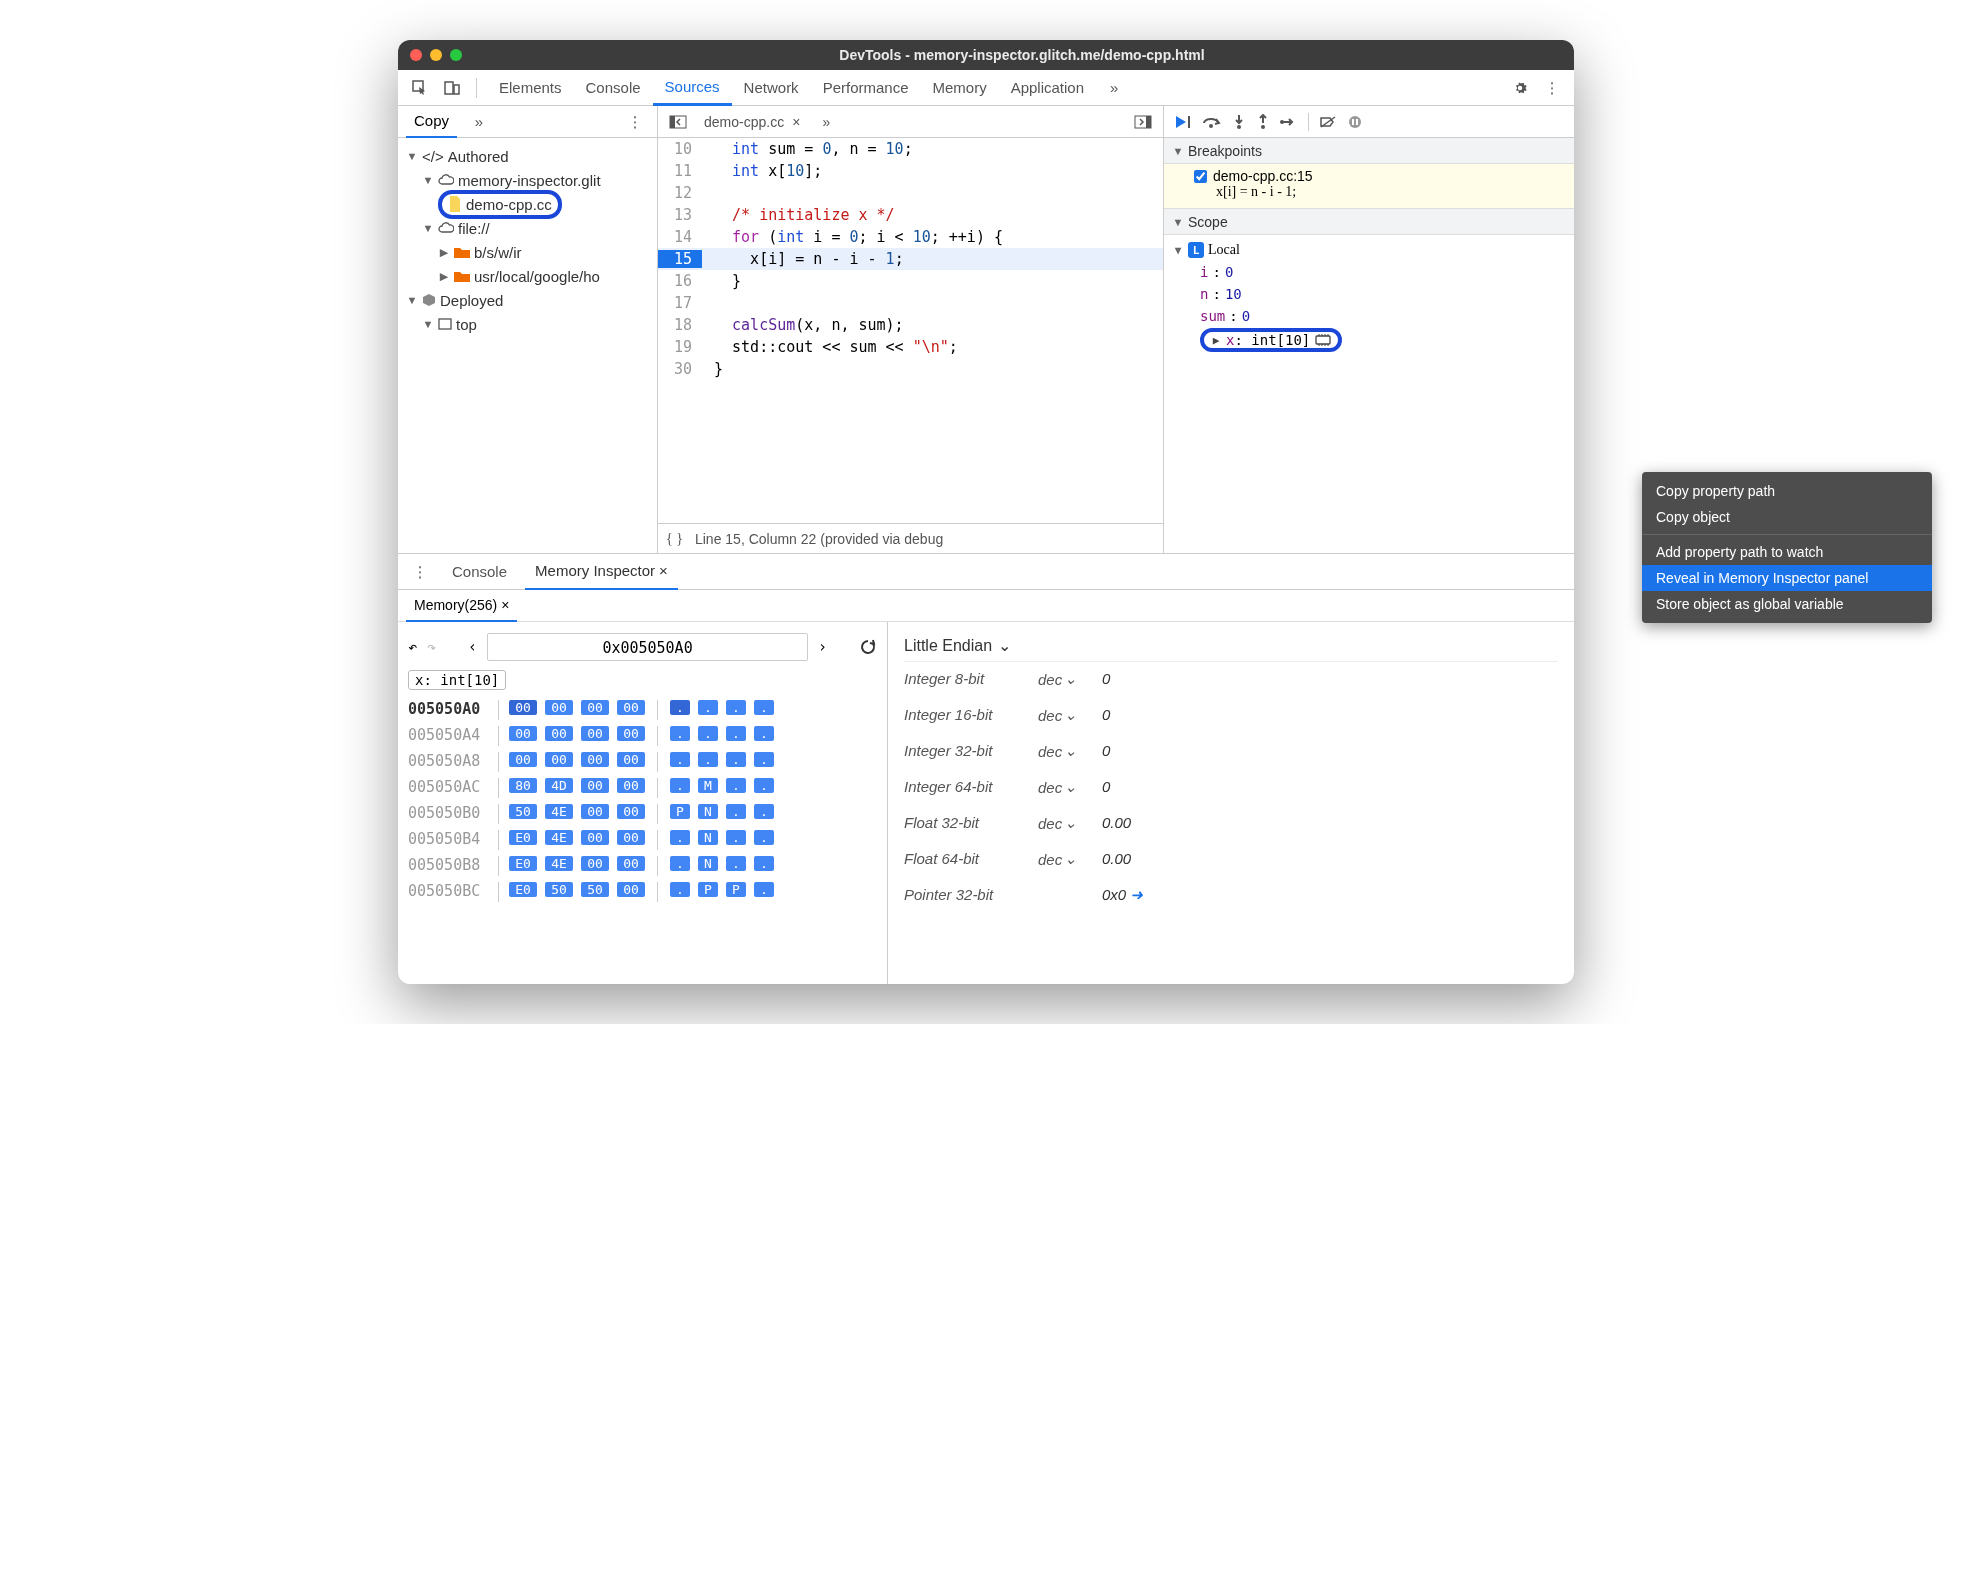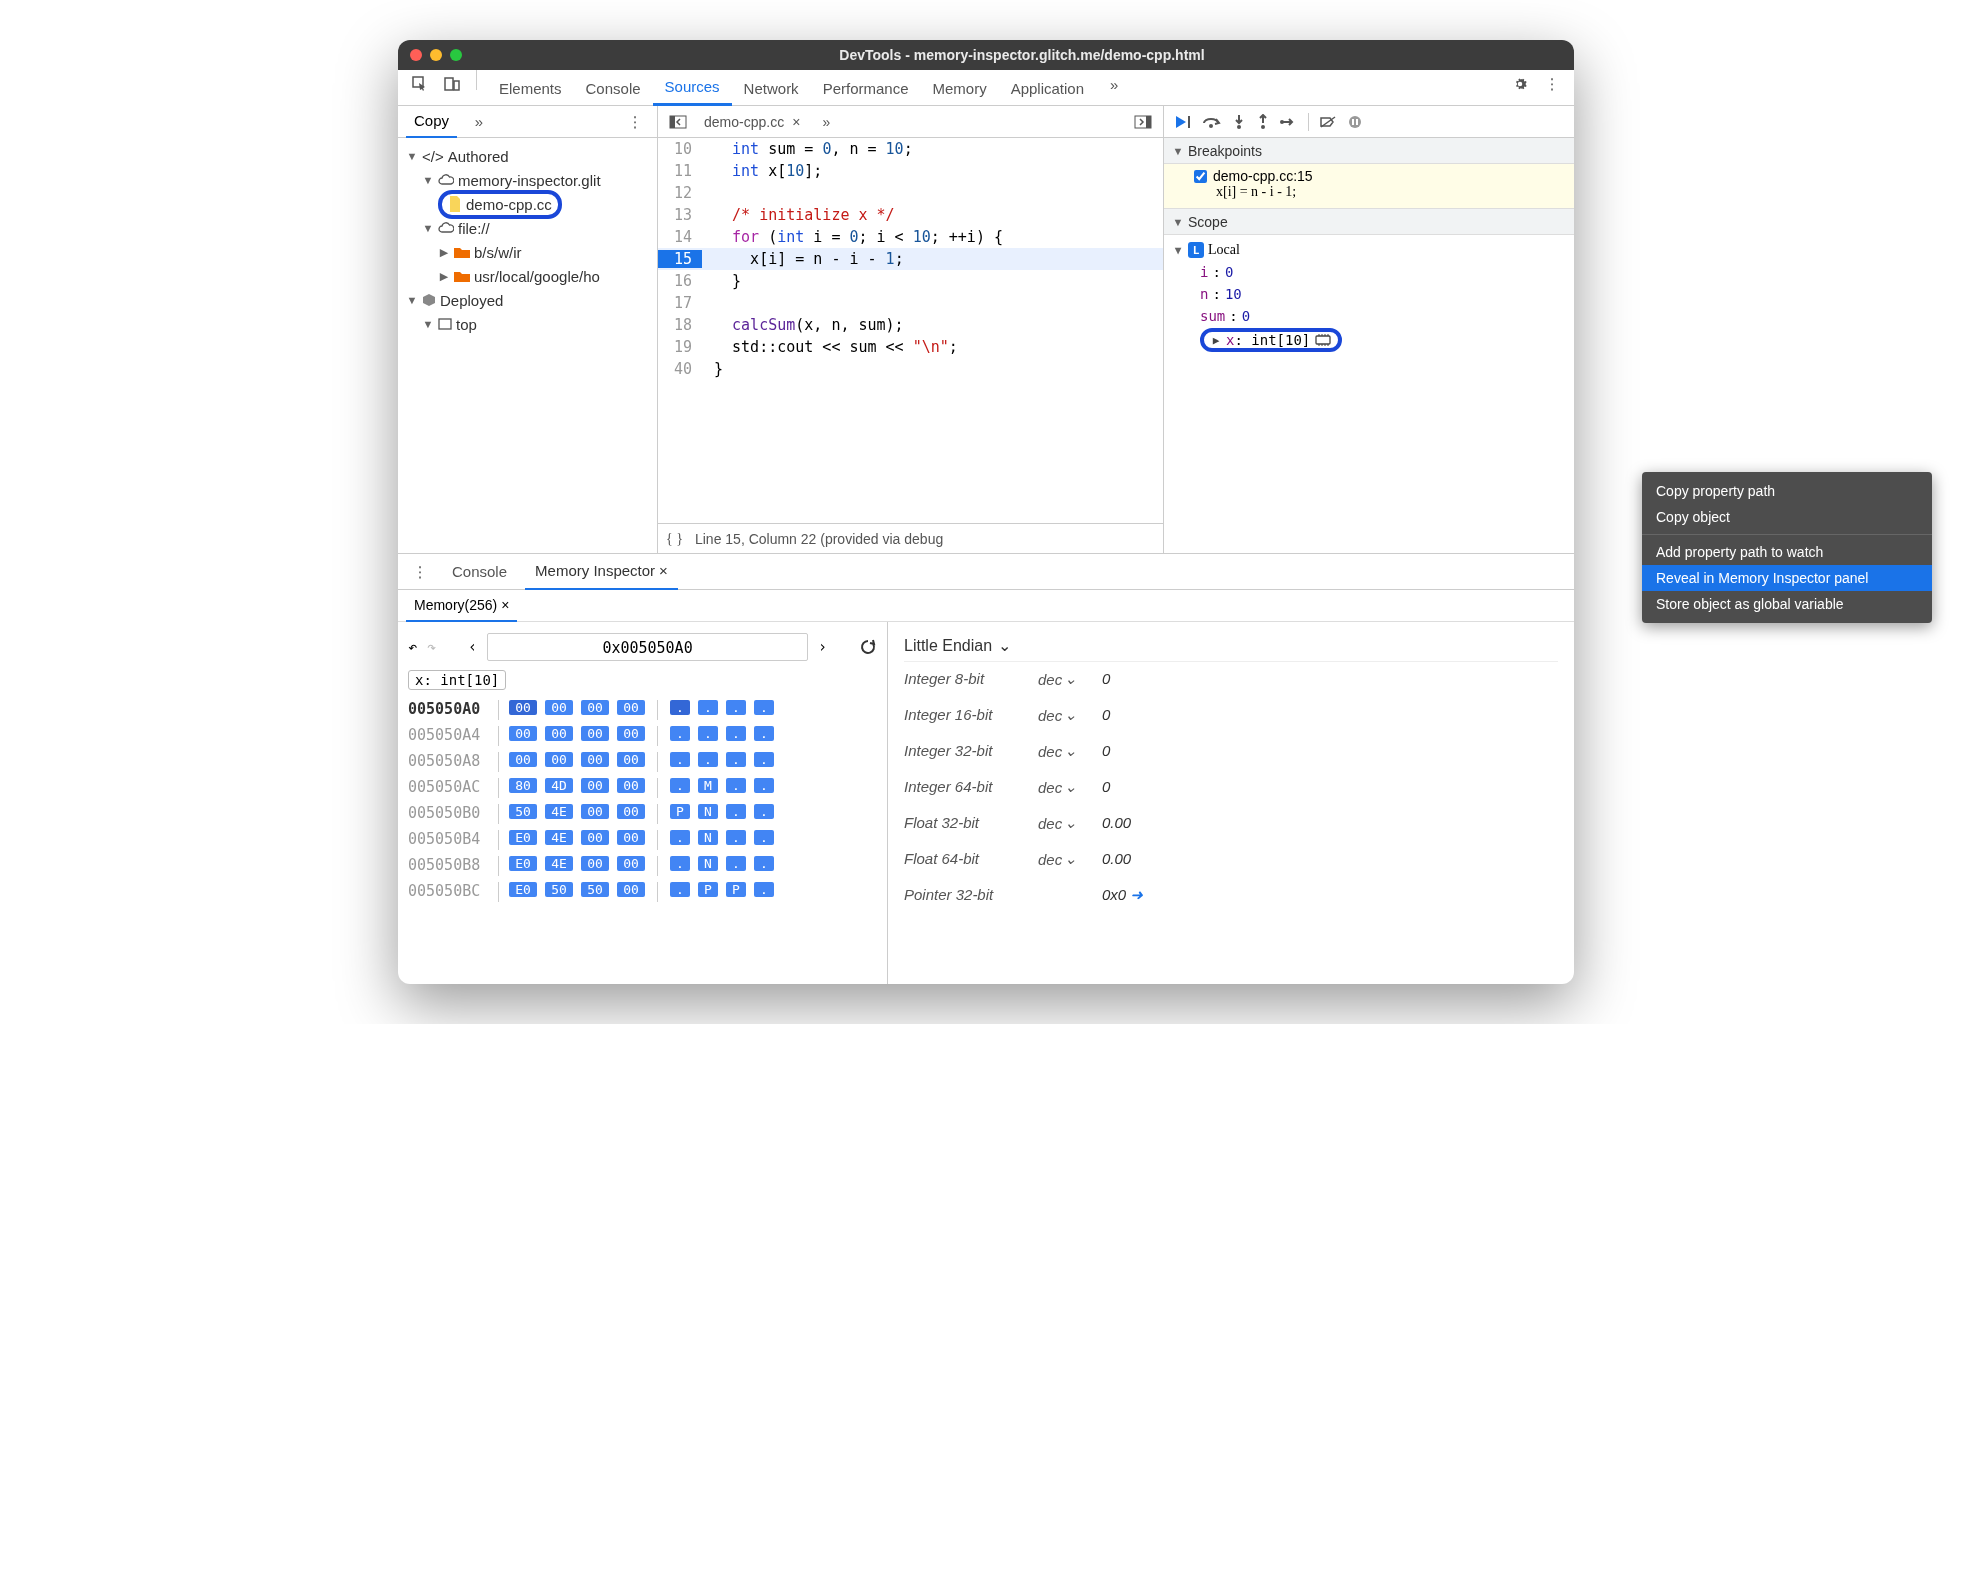--- a/index.html
+++ b/index.html
@@ -5,21 +5,21 @@
   * { box-sizing: border-box; margin: 0; padding: 0; }
   body { font-family: -apple-system, BlinkMacSystemFont, "Segoe UI", Helvetica, Arial, sans-serif; background: #fff; }
   .window { width: 1176px; height: 944px; margin: 40px auto; border-radius: 12px; overflow: hidden; box-shadow: 0 20px 60px rgba(0,0,0,0.4); background: #fff; display: flex; flex-direction: column; }
   .titlebar { background: #3c3c3c; color: #eaeaea; height: 30px; display: flex; align-items: center; padding: 0 12px; font-size: 14px; }
   .traffic { display: flex; gap: 8px; margin-right: 20px; }
   .dot { width: 12px; height: 12px; border-radius: 50%; }
   .dot.red { background: #ff5f57; }
   .dot.yellow { background: #febc2e; }
   .dot.green { background: #28c840; }
   .titletext { flex: 1; text-align: center; font-weight: 600; }
-  .tabbar { height: 36px; border-bottom: 1px solid #ccc; display: flex; padding: 0 8px; gap: 4px; font-size: 15px; color: #555; }
+  .tabbar { height: 36px; border-bottom: 1px solid #ccc; display: flex; align-items: center; padding: 0 8px; gap: 4px; font-size: 15px; color: #555; }
   .tabbar .spacer { flex: 1; }
   .tab { padding: 0 12px; height: 36px; display: flex; align-items: center; cursor: pointer; }
   .tab.active { color: #1a73e8; border-bottom: 3px solid #1a73e8; font-weight: 500; }
   .icon-btn { width: 28px; height: 28px; display: flex; align-items: center; justify-content: center; color: #555; cursor: pointer; }
   .main3 { flex: 1; display: flex; min-height: 0; border-bottom: 1px solid #ccc; }
   .navcol { width: 260px; border-right: 1px solid #ccc; display: flex; flex-direction: column; font-size: 15px; }
   .navhead { height: 32px; border-bottom: 1px solid #ccc; display: flex; align-items: center; gap: 8px; padding: 0 8px; }
   .navhead .navtab { padding: 0 8px; height: 32px; display: flex; align-items: center; }
   .navhead .navtab.active { border-bottom: 2px solid #1a73e8; }
   .tree { padding: 6px 4px; overflow: hidden; color: #333; }
@@ -272,21 +272,21 @@
             </div>
             <div class="codeline">
               <div class="gutter">18</div>
               <div class="linetxt">  <span class="fn">calcSum</span>(x, n, sum);</div>
             </div>
             <div class="codeline">
               <div class="gutter">19</div>
               <div class="linetxt">  std::cout &lt;&lt; sum &lt;&lt; <span class="cm">"\n"</span>;</div>
             </div>
             <div class="codeline">
-              <div class="gutter">40</div>
+              <div class="gutter">30</div>
               <div class="linetxt">}</div>
             </div>
           </div>
       <div class="statusbar">
         <span style="font-family:Menlo">{ }</span>
         <span>Line 15, Column 22  (provided via debug</span>
       </div>
     </div>
 
     <div class="dbgcol">

